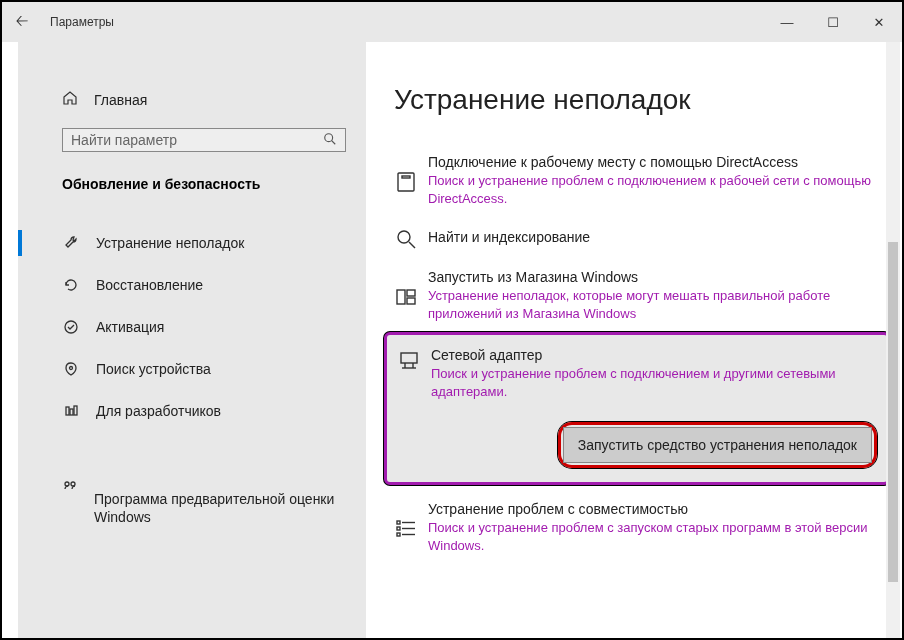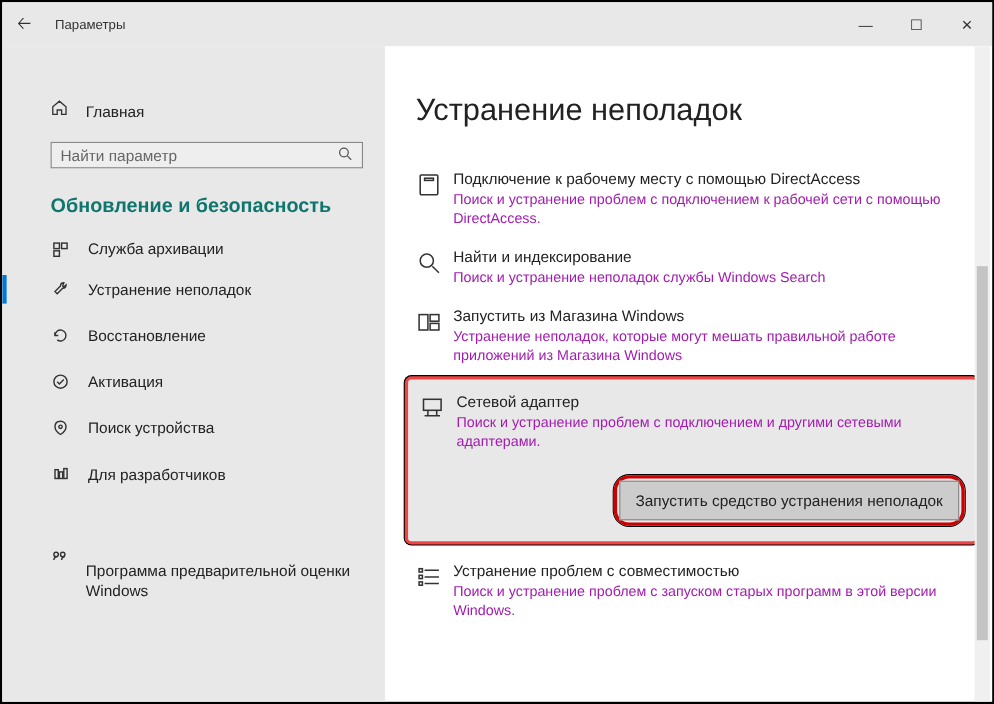--- a/index.html
+++ b/index.html
@@ -2,41 +2,41 @@
 <html><head>
   <meta charset="utf-8">
   <style>
     * { box-sizing: border-box; margin: 0; padding: 0; }
     body { font-family: "Segoe UI", sans-serif; background: #fff; width: 904px; height: 640px; overflow: hidden; border: 2px solid #000; position: relative; }
     .titlebar { height: 40px; display: flex; align-items: center; background: #e8e8e8; }
     .back-btn { width: 40px; text-align: center; font-size: 16px; color: #333; cursor: pointer; }
     .app-title { font-size: 12px; color: #333; margin-left: 8px; }
     .win-controls { margin-left: auto; display: flex; }
     .win-btn { width: 46px; height: 40px; display: flex; align-items: center; justify-content: center; font-size: 13px; color: #333; cursor: pointer; font-family: "Segoe UI Symbol", sans-serif; }
-    .main { display: flex; height: calc(100% - 40px); }
+    .main { display: flex; height: calc(100% - 40px); padding-left: 16px; }
     .sidebar { width: 348px; background: #e8e8e8; padding: 48px 20px 0 44px; position: relative; }
     .home-row { display: flex; align-items: center; margin-bottom: 18px; cursor: pointer; }
     .home-icon svg { width: 16px; height: 16px; }
     .home-label { margin-left: 16px; font-size: 14px; color: #222; }
     .search-box { display: flex; align-items: center; border: 1px solid #888; height: 24px; padding: 0 8px; background: #eee; margin-bottom: 24px; }
     .search-box input { flex: 1; border: none; background: transparent; outline: none; font-size: 14px; color: #666; }
     .search-box input::placeholder { color: #666; }
     .search-icon { color: #555; font-size: 14px; }
-    .section-title { font-weight: 600; font-size: 18px; color: #0f766e; margin-bottom: 20px; }
+    .section-title { font-weight: 600; font-size: 14px; color: #000000; margin-bottom: 30px; }
     .nav-list { list-style: none; margin-left: -44px; }
     .nav-item { display: flex; align-items: center; height: 42px; padding-left: 44px; cursor: pointer; position: relative; }
     .nav-item.cut { height: 24px; align-items: flex-start; overflow: hidden; }
     .nav-item.active::before { content: ""; position: absolute; left: 0; top: 8px; bottom: 8px; width: 4px; background: #0078d7; }
     .nav-icon { width: 18px; height: 18px; display: flex; align-items: center; justify-content: center; color: #333; }
     .nav-icon svg { width: 16px; height: 16px; stroke: #333; fill: none; stroke-width: 1.3; }
     .nav-label { margin-left: 16px; font-size: 14px; color: #222; }
     .content { flex: 1; padding: 42px 22px 0 28px; overflow-y: auto; position: relative; }
     .page-title { font-size: 28px; font-weight: 400; color: #222; margin-bottom: 30px; }
-    .t-item { display: flex; padding: 8px 0 10px 0; }
-    .t-item.selected { background: #e8e8e8; margin: 0 -10px; padding: 12px 10px 14px 10px; flex-direction: column; border: 3px solid #ef4444; border-radius: 6px; box-shadow: 0 0 0 1px #000; }
+    .t-item { display: flex; padding: 8px 0 10px 0; align-items: center; }
+    .t-item.selected { background: #e8e8e8; margin: 0 -10px; padding: 12px 10px 14px 10px; flex-direction: column; border: 3px solid #a21caf; border-radius: 6px; box-shadow: 0 0 0 1px #000; }
     .t-item.selected .t-row { display: flex; }
     .t-icon { width: 34px; flex-shrink: 0; display: flex; justify-content: flex-start; padding-top: 2px; }
     .t-icon svg { width: 24px; height: 24px; stroke: #333; fill: none; stroke-width: 1.4; }
     .t-text { flex: 1; }
     .t-title { font-size: 14px; color: #222; margin-bottom: 2px; }
     .t-desc { font-size: 13px; color: #a21caf; line-height: 1.35; }
     .run-btn-wrap { display: flex; justify-content: flex-end; margin-top: 22px; border: 3px solid #c00; border-radius: 14px; box-shadow: 0 0 0 1px #000; padding: 2px; width: fit-content; margin-left: auto; }
     .run-btn { background: #ccc; border: 1px solid #888; padding: 9px 14px; font-size: 14px; color: #222; cursor: pointer; font-family: inherit; }
     .scrollbar { position: absolute; right: 2px; top: 0; bottom: 0; width: 14px; background: #f0f0f0; }
     .scrollbar-thumb { position: absolute; left: 2px; right: 2px; top: 200px; height: 340px; background: #c4c4c4; }
@@ -71,30 +71,20 @@
         <svg width="14" height="14" viewBox="0 0 16 16">
             <circle cx="6.5" cy="6.5" r="4.5" fill="none" stroke="#555" stroke-width="1.3"></circle>
             <line x1="10" y1="10" x2="14" y2="14" stroke="#555" stroke-width="1.3"></line>
           </svg>
       </span>
     </div>
 
     <div class="section-title">Обновление и безопасность</div>
 
     <ul class="nav-list">
-      <li class="nav-item cut">
-        <span class="nav-icon">
-          <svg viewBox="0 0 16 16">
-              <rect x="2" y="2" width="5" height="5"></rect>
-              <rect x="9" y="2" width="5" height="5"></rect>
-              <rect x="2" y="9" width="5" height="5"></rect>
-            </svg>
-        </span>
-        <span class="nav-label">Служба архивации</span>
-      </li>
       <li class="nav-item active">
         <span class="nav-icon">
           <svg viewBox="0 0 16 16">
               <path d="M11 2 a3 3 0 0 0 -3 3 L3 10 l2 2 5-5 a3 3 0 0 0 3-3 l-2 2-1-1z"></path>
             </svg>
         </span>
         <span class="nav-label">Устранение неполадок</span>
       </li>
       <li class="nav-item">
         <span class="nav-icon">
@@ -164,21 +154,20 @@
 
     <div class="t-item">
       <div class="t-icon">
         <svg viewBox="0 0 24 24">
             <circle cx="10" cy="10" r="6"></circle>
             <line x1="15" y1="15" x2="21" y2="21"></line>
           </svg>
       </div>
       <div class="t-text">
         <div class="t-title">Найти и индексирование</div>
-        <div class="t-desc">Поиск и устранение неполадок службы Windows Search</div>
       </div>
     </div>
 
     <div class="t-item">
       <div class="t-icon">
         <svg viewBox="0 0 24 24">
             <rect x="3" y="5" width="8" height="14"></rect>
             <rect x="13" y="5" width="8" height="6"></rect>
             <rect x="13" y="13" width="8" height="6"></rect>
           </svg>

